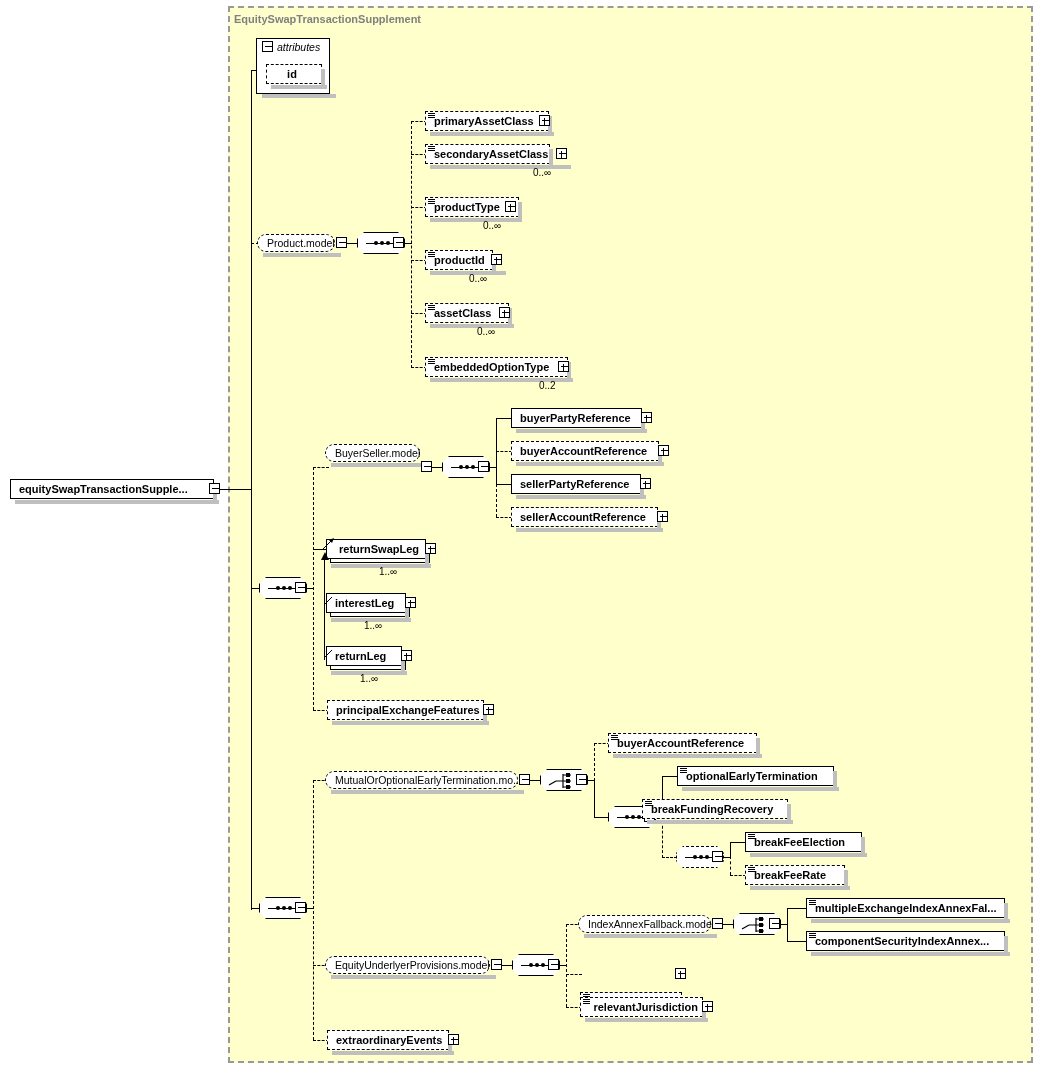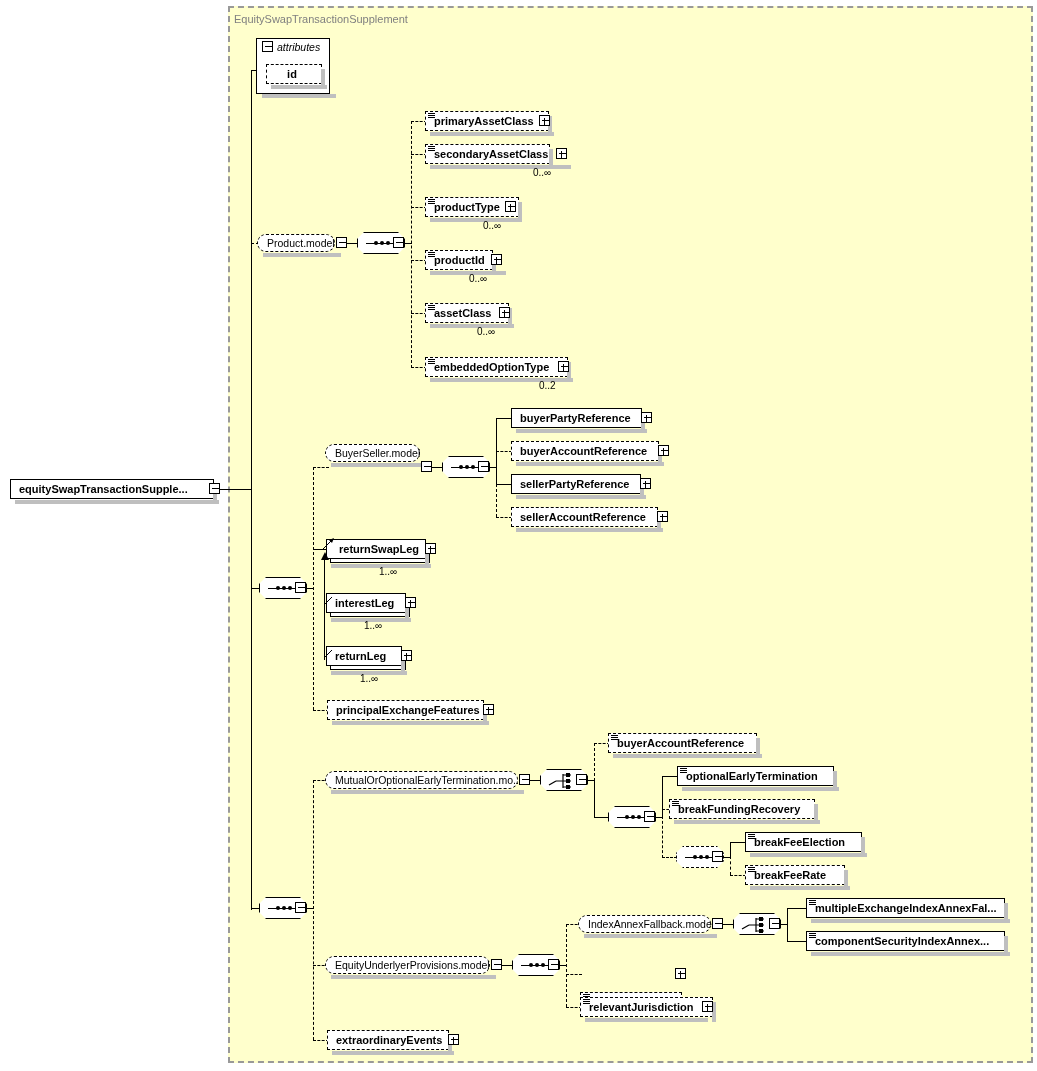--- a/index.html
+++ b/index.html
@@ -10,21 +10,21 @@
   .frame{
     position:absolute;
     background:#ffffcc;
     border:2px dashed #999999;
     box-sizing:border-box;
   }
   .frame-title{
     position:absolute;
     color:#808080;
     font-size:11px;
-    font-weight:normal;
+    font-weight:bold;
     white-space:nowrap;
     letter-spacing:0px;
   }
 
   
   .ln{position:absolute;background:#000000;}
   .ln.h{height:1px;}
   .ln.v{width:1px;}
   .ln.dash-h{
     height:0;border-top:1px dashed #000000;background:none;
@@ -484,21 +484,21 @@
         <i></i>
         <i></i>
         <i></i>
       </span>
     <span class="lbl">optionalEarlyTermination</span>
     <span class="shadow" style="width:157px;"></span>
     <span class="rshadow" style="height:20px;"></span>
   </div>
 
   <div class="ln dash-h" style="left:662px;top:809px;width:16px;"></div>
-  <div class="node opt" style="left:669px;top:799px;width:146px;">
+  <div class="node opt" style="left:642px;top:799px;width:146px;">
     <span class="tglyph">
         <i></i>
         <i></i>
         <i></i>
       </span>
     <span class="lbl">breakFundingRecovery</span>
     <span class="shadow" style="width:146px;"></span>
     <span class="rshadow" style="height:20px;"></span>
   </div>
 
@@ -616,21 +616,21 @@
         <i></i>
         <i></i>
       </span>
     <span class="lbl">localJurisdiction</span>
     <span class="shadow" style="width:105px;"></span>
     <span class="rshadow" style="height:20px;"></span>
   </div>
   <div class="tog plus" style="left:675px;top:968px;"></div>
 
   <div class="ln dash-h" style="left:566px;top:1007px;width:16px;"></div>
-  <div class="node opt" style="left:580px;top:997px;width:133px;">
+  <div class="node opt" style="left:580px;top:997px;width:123px;text-align:right;">
     <span class="tglyph">
         <i></i>
         <i></i>
         <i></i>
       </span>
     <span class="lbl">relevantJurisdiction</span>
     <span class="shadow" style="width:123px;"></span>
     <span class="rshadow" style="height:20px;"></span>
   </div>
   <div class="tog plus" style="left:702px;top:1001px;"></div>

